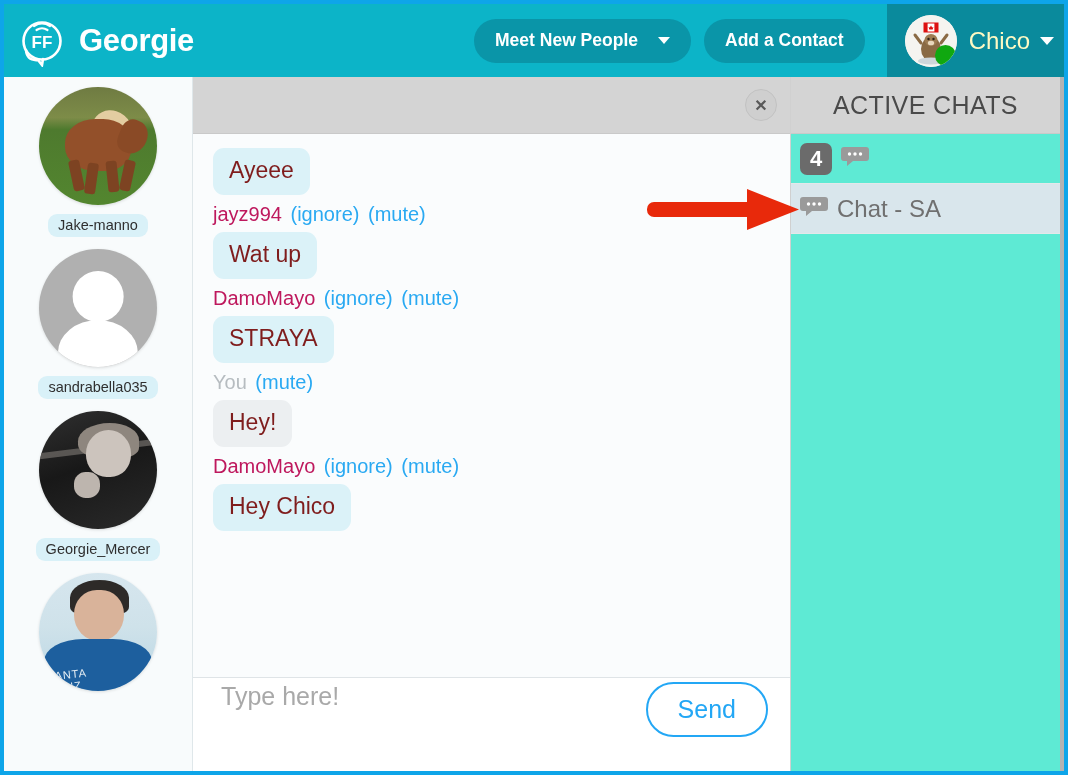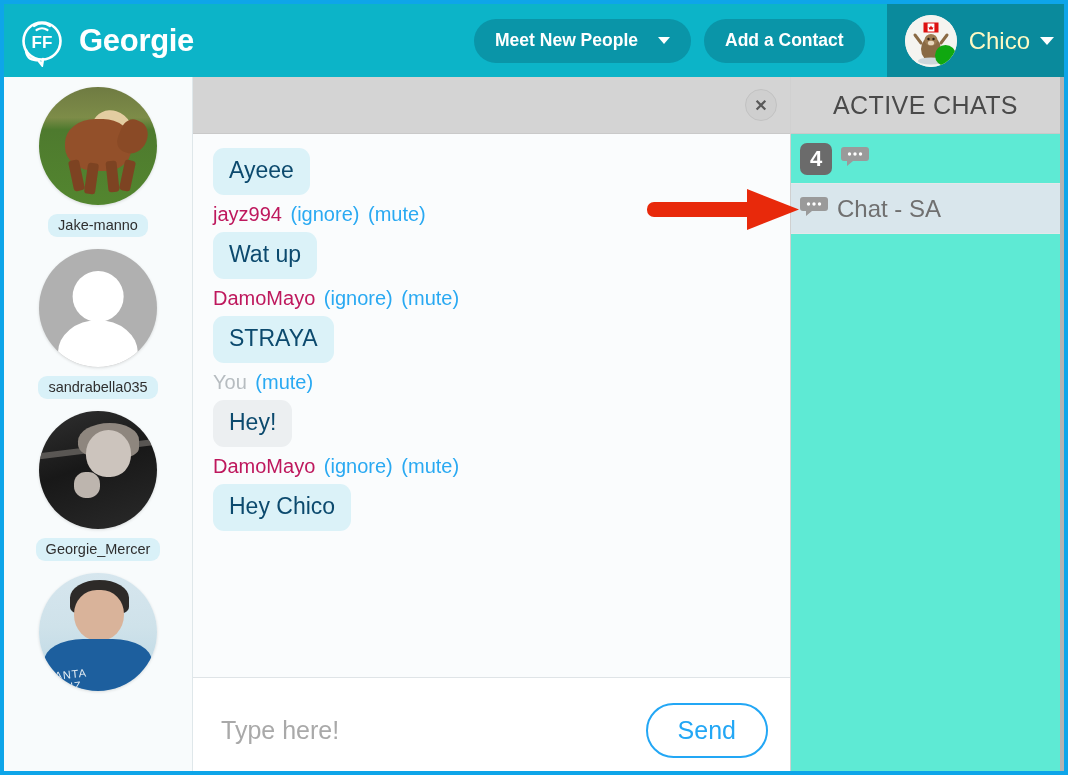--- a/index.html
+++ b/index.html
@@ -294,33 +294,33 @@
   }
   .msg-meta .who { color: #be185d; }
   .msg-meta .who.you { color: #b6bcc0; }
   .msg-meta .act { color: #29a9f2; margin-left: 3px; }
   .bubble {
     display: inline-block;
     background: #dbf2f8;
     border-radius: 11px;
     padding: 9px 16px 11px 16px;
     font-size: 23px;
-    color: #0c4a6e;
+    color: #7f1d1d;
     max-width: 92%;
   }
   .bubble.self { background: #eceff1; }
 
   .composer {
     flex: 0 0 auto;
     height: 94px;
     background: #ffffff;
     border-top: 1px solid #dfe4e7;
     display: flex;
-    align-items: center;
-    padding: 12px 22px 0 28px;
+    align-items: flex-start;
+    padding: 4px 22px 0 28px;
   }
   .composer-input {
     flex: 1 1 auto;
     border: none;
     outline: none;
     background: transparent;
     font-size: 25px;
     color: #2a2a2a;
     font-family: "Liberation Sans", sans-serif;
     caret-color: #000;

